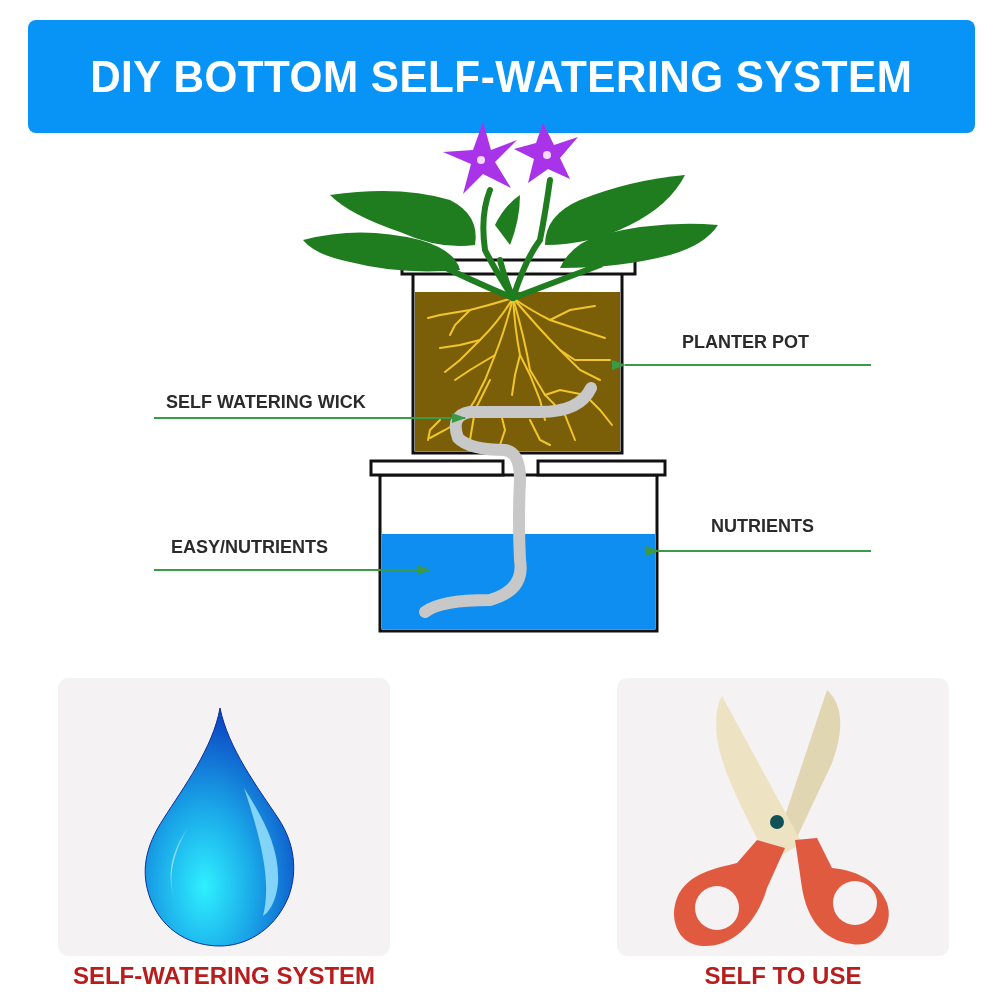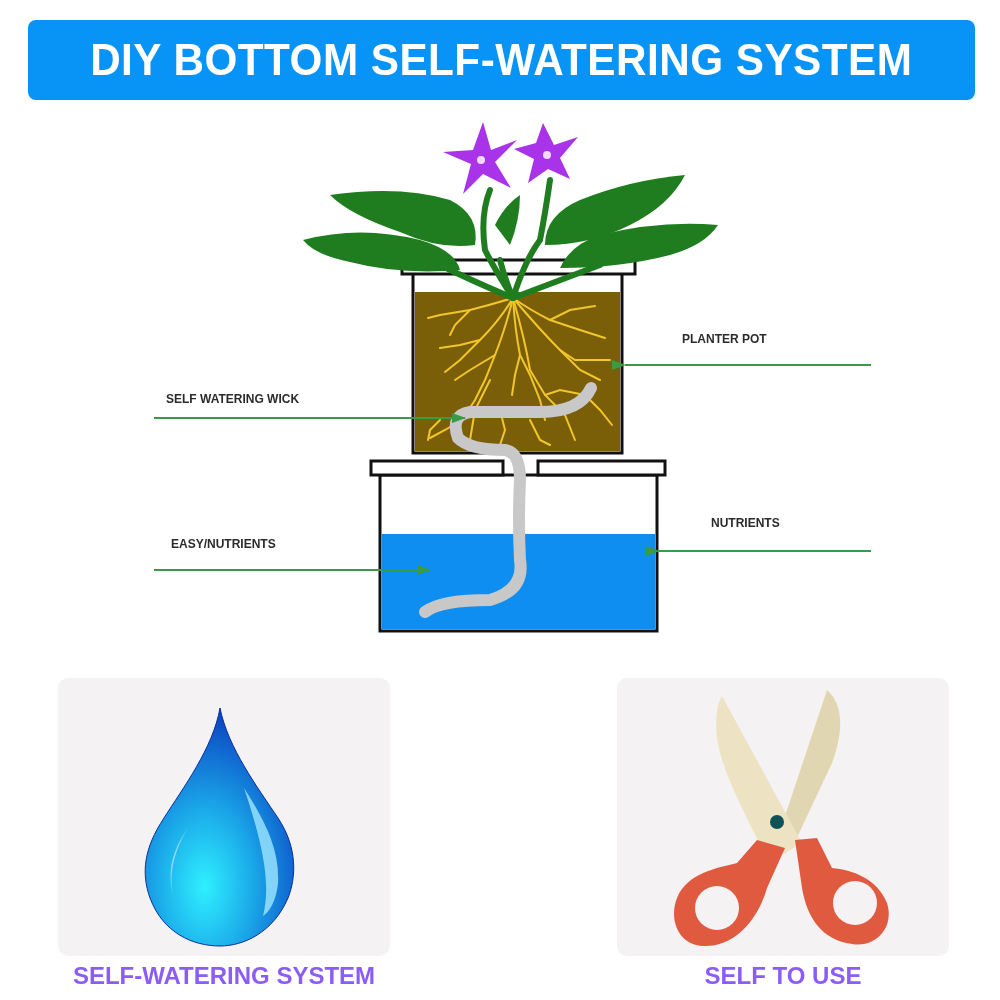--- a/index.html
+++ b/index.html
@@ -1,37 +1,37 @@
 <!DOCTYPE html>
 <html><head>
   <meta charset="utf-8">
   <style>
     html, body { margin: 0; padding: 0; background: #ffffff; }
     body { width: 1000px; height: 1000px; position: relative; overflow: hidden;
            font-family: "Liberation Sans", "DejaVu Sans", sans-serif; }
     .banner {
-      position: absolute; left: 28px; top: 20px; width: 947px; height: 80px;
+      position: absolute; left: 28px; top: 20px; width: 947px; height: 113px;
       background: #0894f6; border-radius: 8px;
       display: flex; align-items: center; justify-content: center;
     }
     .banner-title {
       color: #ffffff; font-weight: bold; font-size: 44px; letter-spacing: 0.5px;
       font-family: "Liberation Sans", "DejaVu Sans", sans-serif;
       transform: scaleX(0.96);
     }
     .diagram { position: absolute; left: 0; top: 110px; width: 1000px; height: 560px; }
     .label {
-      position: absolute; font-weight: bold; font-size: 12px; color: #2b2b2b;
+      position: absolute; font-weight: bold; font-size: 18px; color: #2b2b2b;
       font-family: "Liberation Sans", "DejaVu Sans", sans-serif; white-space: nowrap;
     }
     .card {
       position: absolute; background: #f5f2f4; border-radius: 10px;
     }
     .card-caption {
-      position: absolute; font-weight: bold; font-size: 24px; color: #8b5cf6;
+      position: absolute; font-weight: bold; font-size: 24px; color: #b91c1c;
       font-family: "Liberation Sans", "DejaVu Sans", sans-serif; white-space: nowrap;
       text-align: center;
     }
     svg { display: block; }
   </style>
 </head>
 <body>
 
 <div class="banner">
   <span class="banner-title">DIY BOTTOM SELF-WATERING SYSTEM</span>

